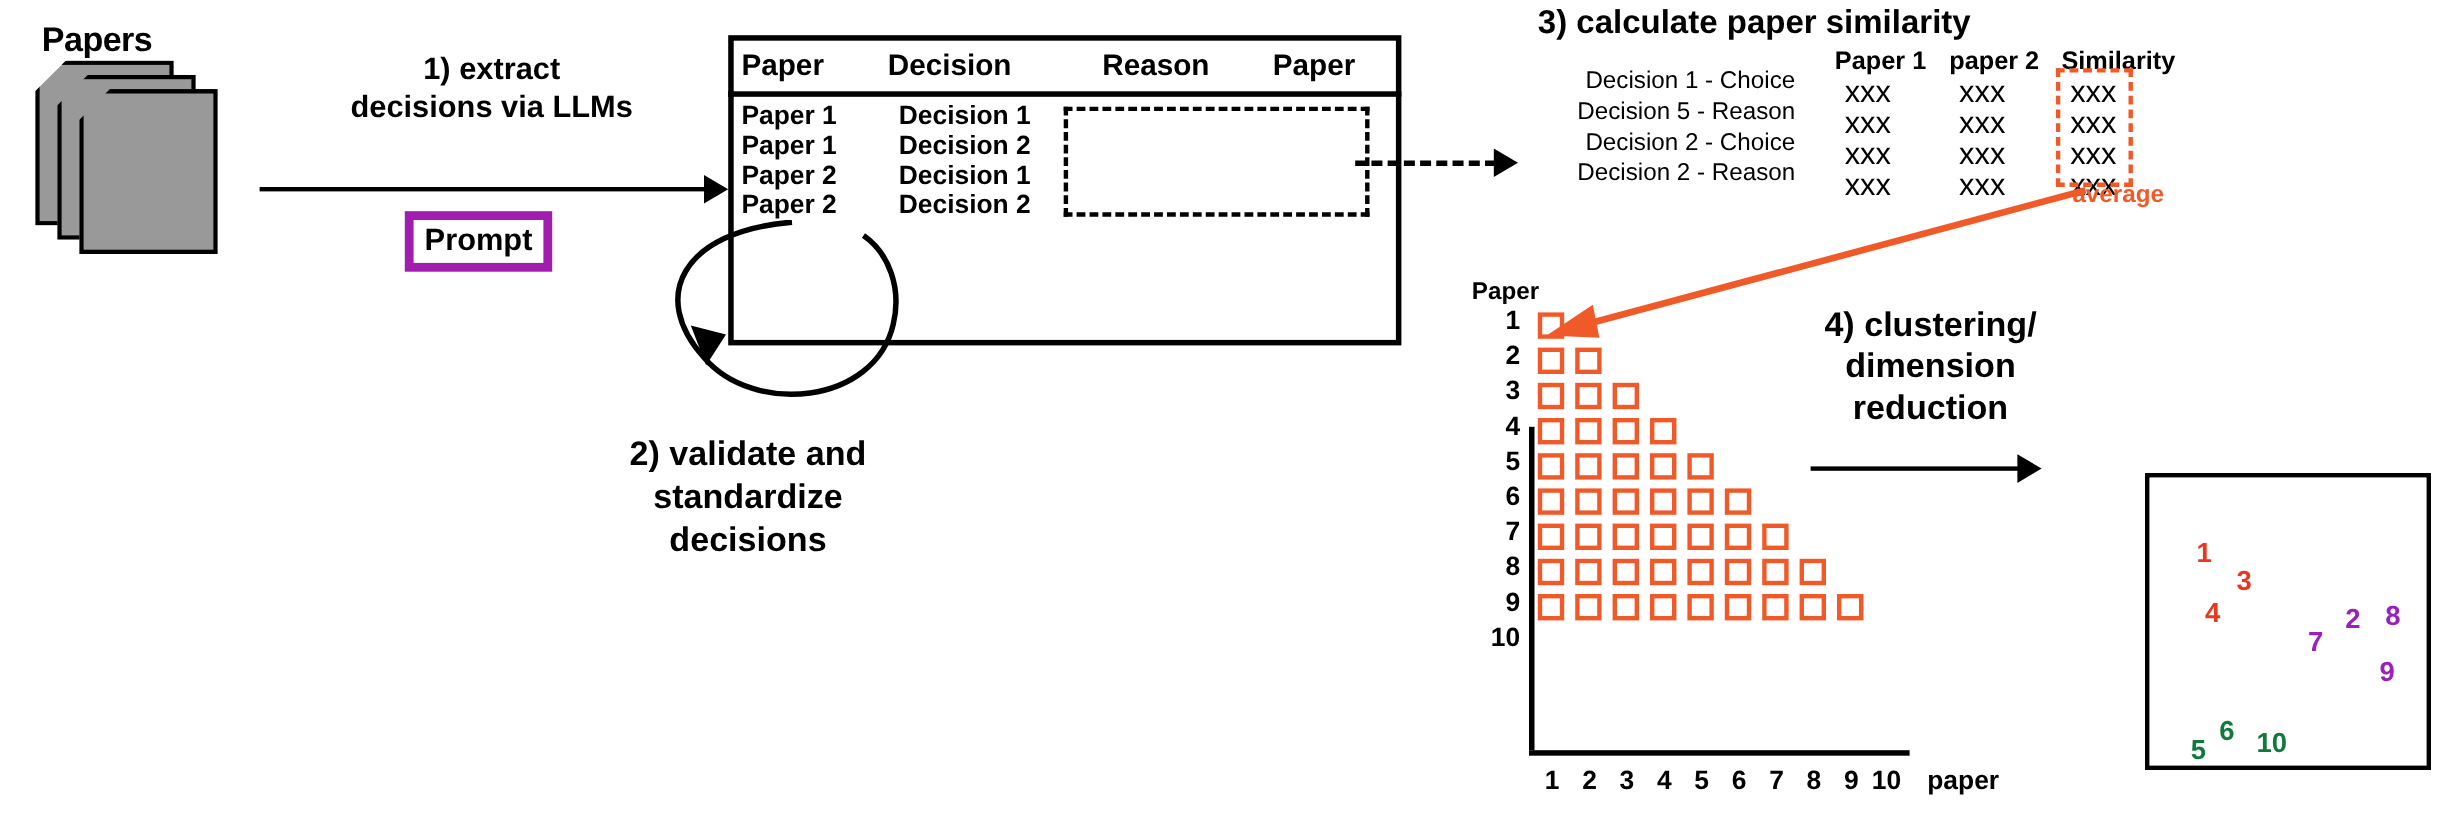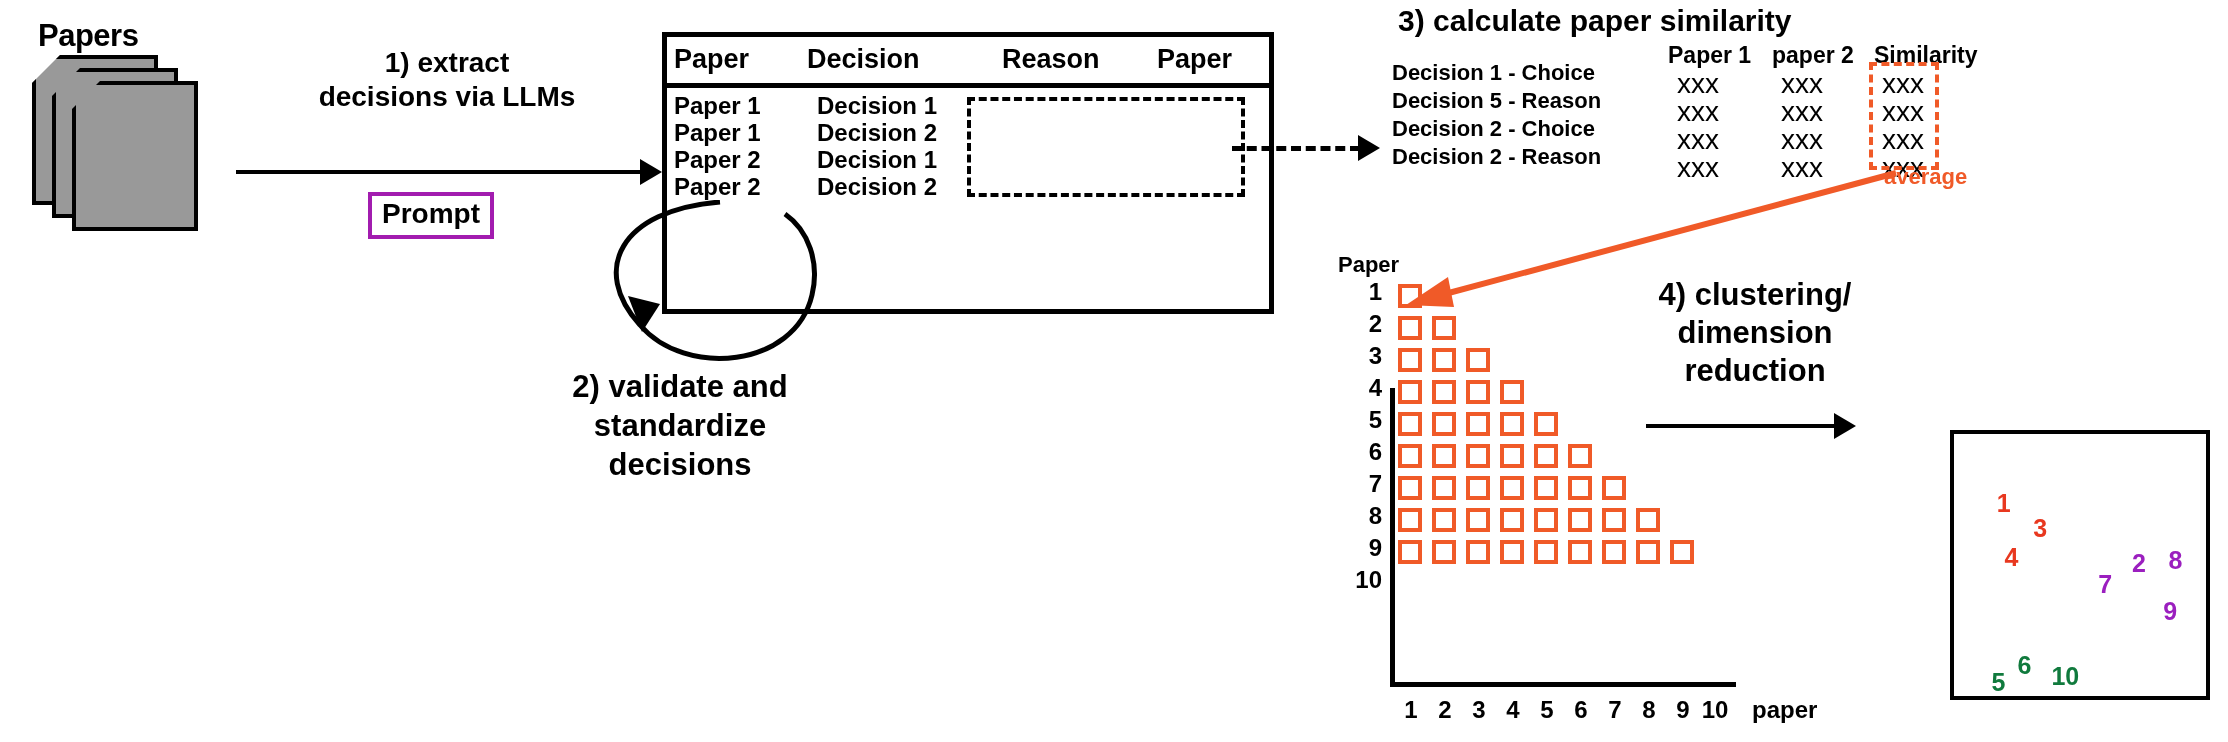--- a/index.html
+++ b/index.html
@@ -23,51 +23,51 @@
   
   .hline{position:absolute;height:4px;background:#000;}
   .arrowhead-r{position:absolute;width:0;height:0;
      border-top:13px solid transparent;border-bottom:13px solid transparent;
      border-left:22px solid #000;}
 
   
   #step1-text{left:232px;top:46px;width:430px;text-align:center;font-size:28px;font-weight:bold;line-height:1.22;}
   #arrow1-line{left:236px;top:170px;width:410px;}
   #arrow1-head{left:640px;top:159px;}
-  #prompt-box{left:368px;top:192px;border:4px solid #a21caf;background:#fff;
+  #prompt-box{left:368px;top:192px;border:8px solid #a21caf;background:#fff;
       padding:2px 10px 5px 10px;font-size:28px;font-weight:bold;}
 
   
   #main-table{left:662px;top:32px;width:612px;height:282px;border:5px solid #000;background:#fff;box-sizing:border-box;}
   #table-header{position:absolute;left:662px;top:32px;width:612px;height:56px;
       border-bottom:5px solid #000;box-sizing:border-box;}
   .th{position:absolute;font-size:27px;font-weight:bold;top:12px;}
   #th-paper{left:12px;}
   #th-decision{left:145px;}
   #th-choice{left:340px;}
   #th-reason{left:495px;}
   #tbody{position:absolute;left:662px;top:92px;width:612px;}
   .trow{position:relative;height:27px;}
   .td-paper{position:absolute;left:12px;font-size:24px;font-weight:bold;}
   .td-decision{position:absolute;left:155px;font-size:24px;font-weight:bold;}
   #dashed-cell{position:absolute;left:967px;top:97px;width:270px;height:92px;
       border:4px dashed #000;}
 
   
   #loop-svg{left:580px;top:200px;}
-  #step2-text{left:490px;top:368px;width:380px;text-align:center;font-size:31px;font-weight:bold;line-height:1.25;}
+  #step2-text{left:490px;top:394px;width:380px;text-align:center;font-size:31px;font-weight:bold;line-height:1.25;}
 
   
   #dash-arrow-line{position:absolute;left:1232px;top:146px;width:128px;height:0;
       border-top:5px dashed #000;}
   #dash-arrow-head{left:1358px;top:135px;}
 
   
   #step3-title{left:1398px;top:4px;font-size:30px;font-weight:bold;}
-  .sim-rowlabel{position:absolute;font-size:22px;font-weight:bold;width:240px;}
+  .sim-rowlabel{position:absolute;font-size:22px;font-weight:normal;text-align:right;width:240px;}
   .sim-colhead{position:absolute;font-size:23px;font-weight:bold;top:42px;}
   #sc-p1{left:1668px;}
   #sc-p2{left:1772px;}
   #sc-sim{left:1874px;}
   .sim-val{position:absolute;font-size:28px;font-weight:normal;}
   #dashed-sim-col{position:absolute;left:1869px;top:62px;width:62px;height:100px;
       border:4px dashed #F05A28;}
   #average-label{left:1884px;top:164px;font-size:22px;font-weight:bold;color:#F05A28;}
 
   

